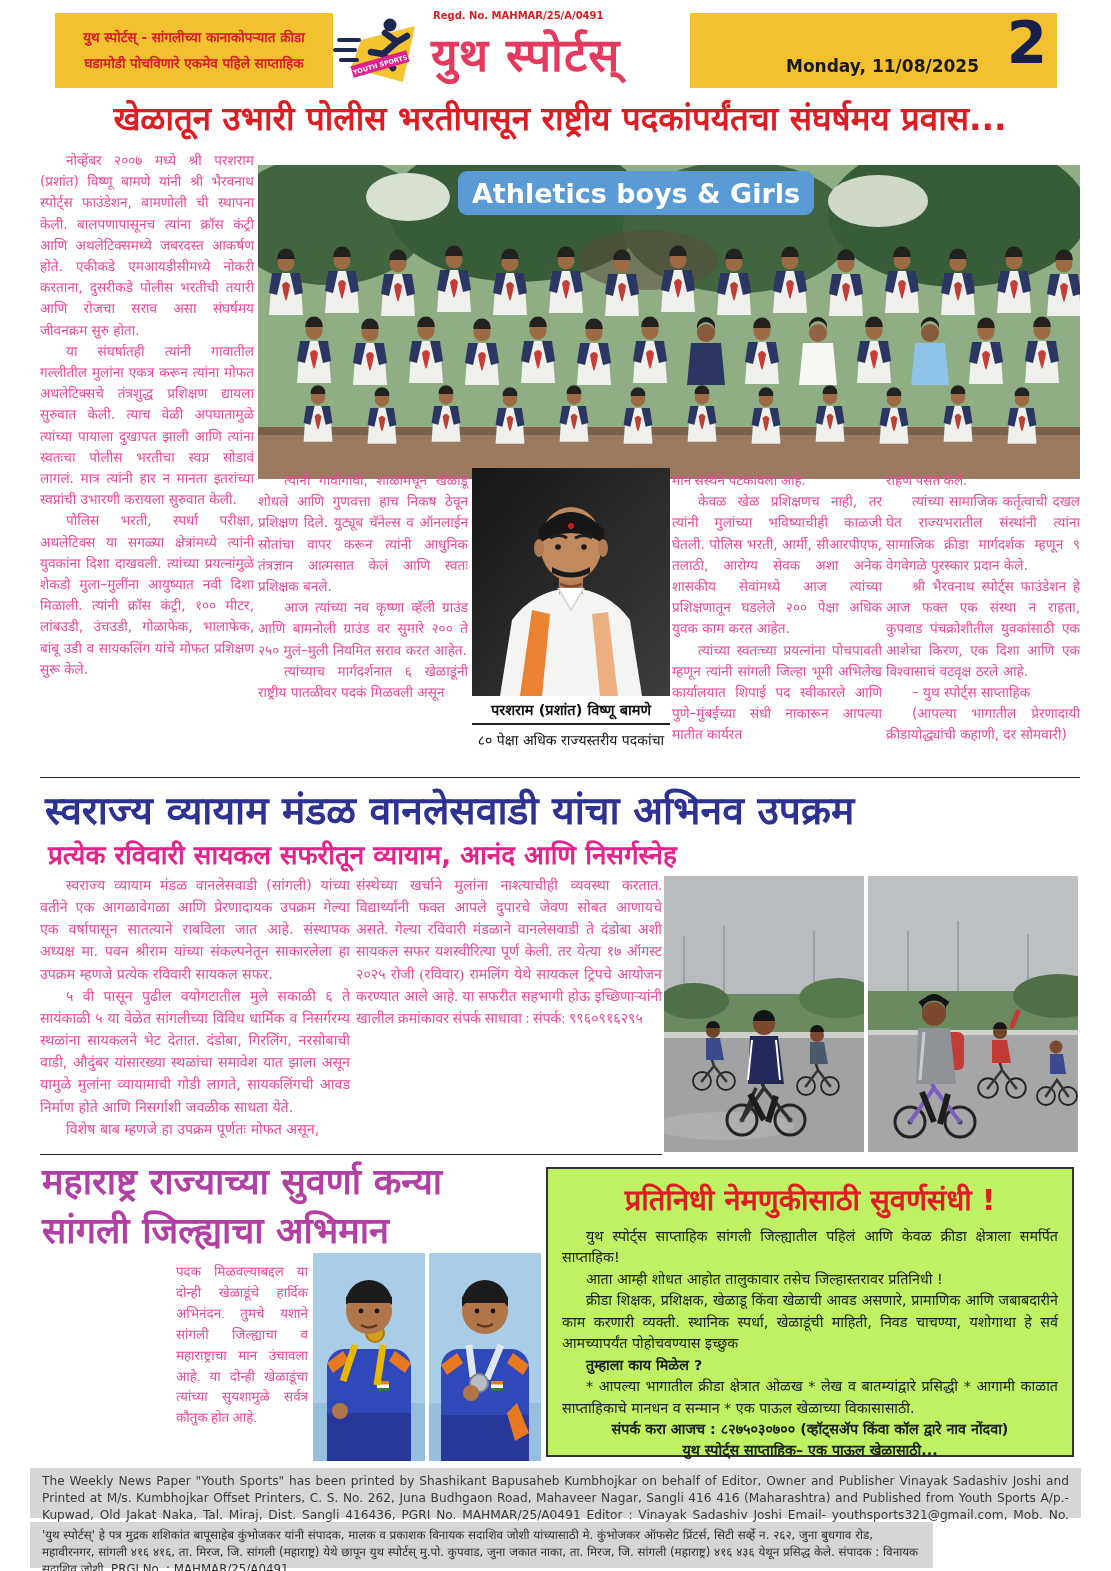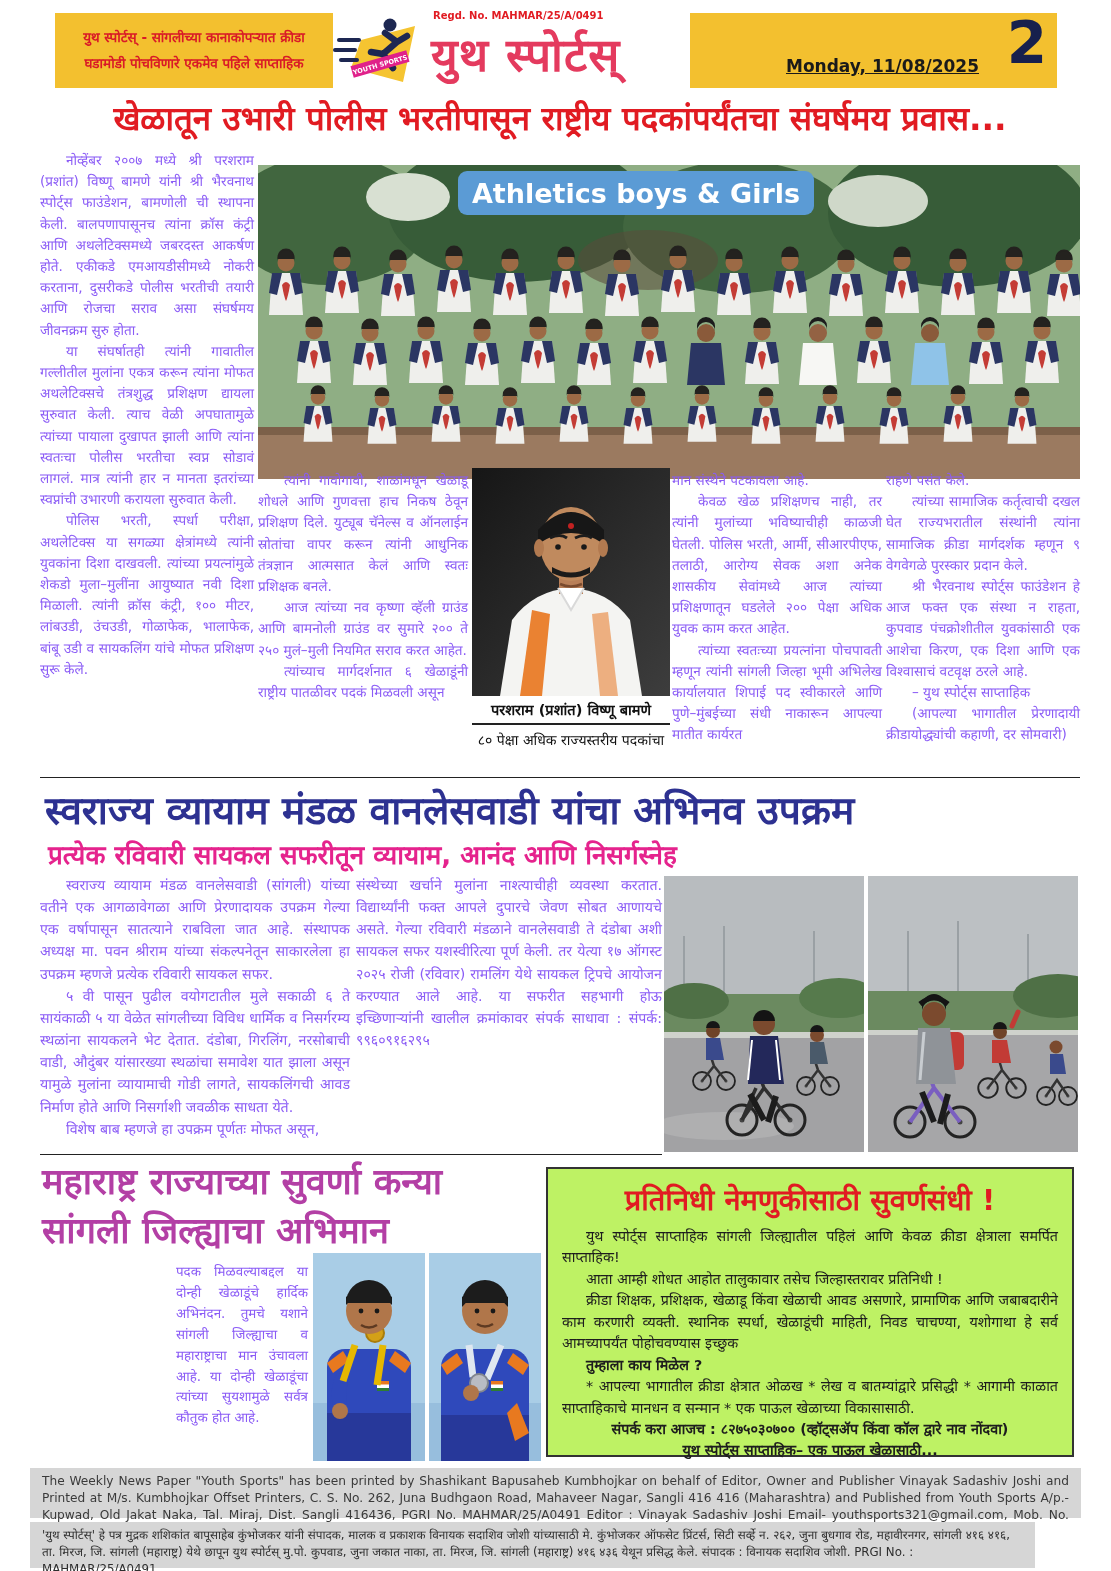--- a/index.html
+++ b/index.html
@@ -8,28 +8,28 @@
   .abs{position:absolute;}
   
   .ybox{background:#f3c02f;}
   .tagline{left:55px;top:13px;width:278px;height:75px;display:flex;flex-direction:column;
            justify-content:center;align-items:center;text-align:center;color:#d91a27;
            font-weight:bold;font-size:13.5px;line-height:1.9;}
   .logo-area{left:333px;top:4px;width:360px;height:90px;}
   .regd{left:100px;top:6px;font-size:10px;font-weight:bold;color:#e11b22;}
   .masthead{left:98px;top:18px;font-size:46px;font-weight:bold;color:#e43a5e;letter-spacing:1px;text-align:right;}
   .datebox{left:690px;top:13px;width:367px;height:75px;}
-  .date{position:absolute;right:78px;bottom:12px;font-size:17px;font-weight:bold;color:#1a1a1a;text-decoration:underline;}
+  .date{position:absolute;right:78px;bottom:12px;font-size:17px;font-weight:bold;color:#1a1a1a;}
   .pageno{position:absolute;right:10px;top:-4px;font-size:58px;font-weight:bold;color:#17204d;line-height:1.2;}
   .headline1{left:40px;top:95px;width:1040px;text-align:center;color:#e11b22;
              font-weight:bold;font-size:33px;}
   
-  .col{line-height:1.56;text-align:justify;color:#8b5cf6;}
+  .col{line-height:1.56;text-align:justify;color:#ec4899;}
   .col p{margin:0;text-indent:26px;}
-  .col p.ni{text-indent:0;}
+  .col p.ni{text-indent:0;font-family:Liberation Serif, serif;}
   .a1{font-size:13.6px;}
   .a2{font-size:14.2px;}
   .a3{font-size:13.4px;}
   .photo-frame{overflow:hidden;}
   .banner{position:absolute;left:200px;top:6px;width:356px;height:44px;background:#5b9bd5;
           border-radius:9px;color:#fff;font-weight:bold;font-size:27px;display:flex;
           align-items:center;justify-content:center;}
   .caption-name{font-weight:bold;font-size:14.6px;text-align:center;border-bottom:2px solid #222;
                 padding:3px 0 4px;color:#111;}
   .caption-sub{font-size:14px;text-align:center;padding-top:5px;color:#111;}
@@ -40,21 +40,21 @@
   
   .adbox{left:546px;top:1167px;width:528px;height:290px;border:2px solid #333;background:#bef264;
          padding:6px 14px 0;box-sizing:border-box;}
   .ad-title{text-align:center;color:#e11b22;font-weight:bold;font-size:29px;margin:4px 0 8px;}
   .adbox p{margin:0;font-size:14.3px;line-height:1.5;text-align:justify;text-indent:24px;color:#1d1d1d;}
   .adbox p.b{font-weight:bold;}
   .adbox p.c{text-align:center;text-indent:0;font-weight:bold;}
   
   .footer{background:#d6d6d6;color:#3a3a3a;box-sizing:border-box;padding:5px 12px;}
   .f-en{left:30px;top:1468px;width:1051px;height:50px;font-size:12.2px;line-height:1.4;text-align:justify;}
-  .f-mr{left:30px;top:1522px;width:1005px;height:46px;font-size:11.8px;line-height:1.45;color:#2e2e2e;}
+  .f-mr{left:30px;top:1522px;width:903px;height:46px;font-size:11.8px;line-height:1.45;color:#2e2e2e;}
   svg{display:block;}
 </style>
 </head>
 <body>
 
 <div class="page">
 
   <svg width="0" height="0" style="position:absolute">
     <defs>
       <g id="kid">

